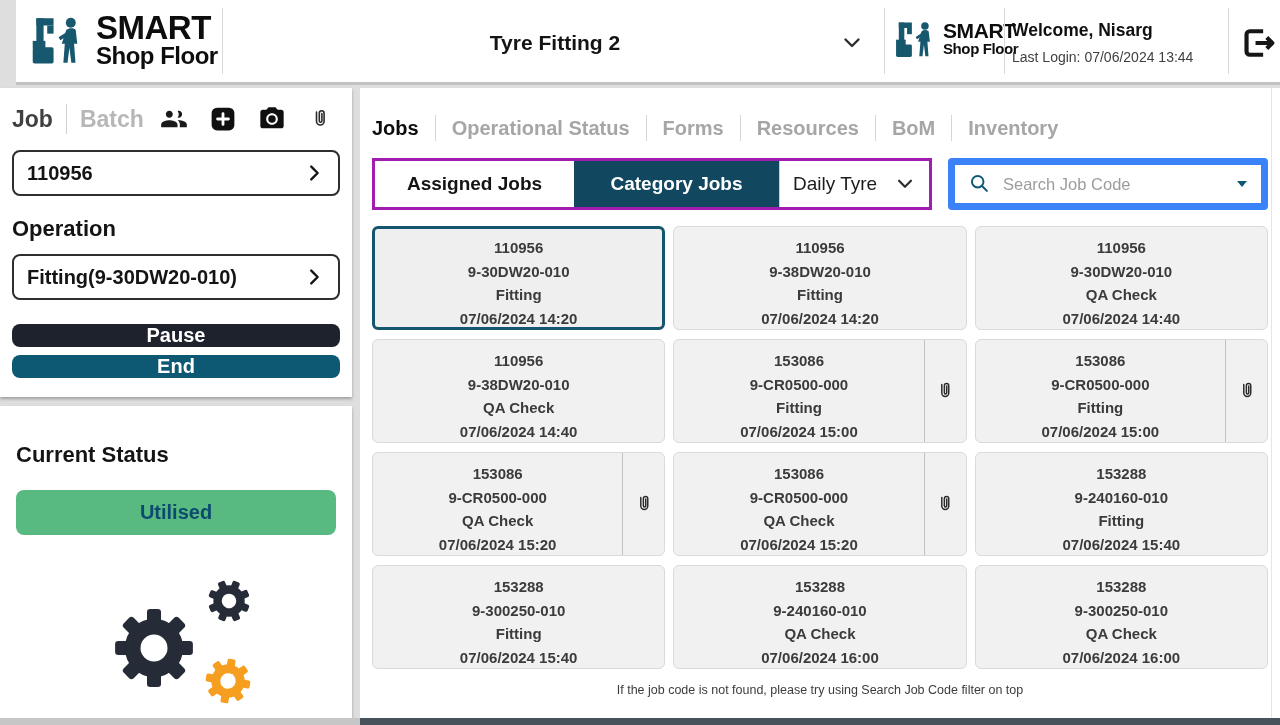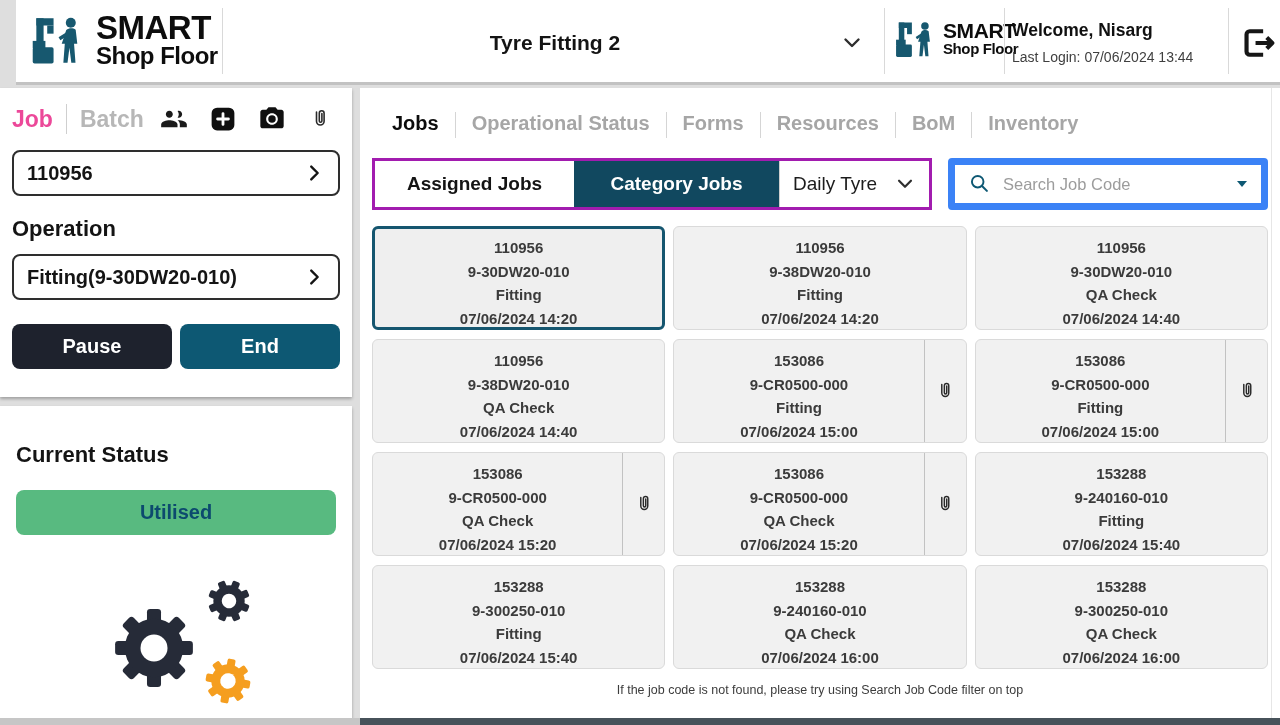--- a/index.html
+++ b/index.html
@@ -28,41 +28,41 @@
   .logout-btn { position:absolute; left:1224px; top:24px; width:38px; height:38px; cursor:pointer;
                 display:flex; align-items:center; justify-content:center; }
 
   
   .sidebar { position:absolute; left:0; top:88px; width:352px; bottom:7px; display:flex;
              flex-direction:column; gap:9px; }
   .panel { background:#fff; box-shadow:0 2px 3px rgba(0,0,0,.28); }
   .panel-1 { height:309px; padding:12px 12px 0; }
   .panel-2 { flex:1; padding:28px 16px 0; }
   .job-tabs-row { display:flex; align-items:center; height:38px; }
-  .tab-job { font-size:23px; font-weight:bold; color:#ec4899; cursor:pointer; }
+  .tab-job { font-size:23px; font-weight:bold; color:#404040; cursor:pointer; }
   .tab-sep { width:1px; height:30px; background:#cfcfcf; margin:0 13px; }
   .tab-batch { font-size:23px; font-weight:bold; color:#b7b7b7; cursor:pointer; }
   .icon-row { margin-left:auto; display:flex; align-items:center; gap:22px; padding-right:8px; }
   .icon-row svg { display:block; cursor:pointer; }
   .field { margin-top:12px; height:46px; border:2px solid #2e2e2e; border-radius:8px; display:flex;
            align-items:center; justify-content:space-between; padding:0 13px; cursor:pointer; }
   .field-text { font-size:20px; font-weight:bold; color:#141414; }
   .section-label { margin-top:20px; font-size:22px; font-weight:bold; color:#141414; }
-  .btn-row { margin-top:24px; display:flex; gap:8px; }
+  .btn-row { margin-top:24px; display:flex; gap:8px;flex-direction:column; }
   .btn { flex:1; height:45px; border-radius:8px; color:#fff; font-size:20px; font-weight:bold;
          display:flex; align-items:center; justify-content:center; cursor:pointer; border:none; }
   .btn-pause { background:#1e222d; }
   .btn-end { background:#0d5873; }
   .status-pill { margin-top:22px; height:45px; border-radius:8px; background:#58ba80; color:#0c4a6e;
                  font-size:20px; font-weight:bold; display:flex; align-items:center; justify-content:center; }
   .gears-wrap { margin-top:16px; display:flex; justify-content:center; }
 
   
   .main { position:absolute; left:360px; top:88px; right:0; bottom:7px; background:#fff; }
-  .main-tabs { display:flex; align-items:flex-start; padding:24px 0 0 0; height:56px;margin-left:32px; }
+  .main-tabs { display:flex; align-items:center; padding:24px 0 0 12px; height:56px; }
   .mtab { font-size:20px; font-weight:bold; color:#a6a6a6; cursor:pointer; white-space:nowrap; }
   .mtab.active { color:#0c0c0c; }
   .mtab-sep { width:1px; height:26px; background:#d5d5d5; margin:0 16px; }
   .controls { margin:14px 12px 0; display:flex; height:52px; }
   .seg-group { display:flex; border:3px solid #a21caf; }
   .seg { width:199px; display:flex; align-items:center; justify-content:center; font-size:19px;
          font-weight:bold; color:#141414; background:#fff; cursor:pointer; }
   .seg.active { width:205px; background:#11485f; color:#fff; }
   .seg-select { width:150px; display:flex; align-items:center; justify-content:space-between;
                 padding:0 13px; font-size:19px; color:#1c1c1c; border-left:1px solid #cfcfcf;

